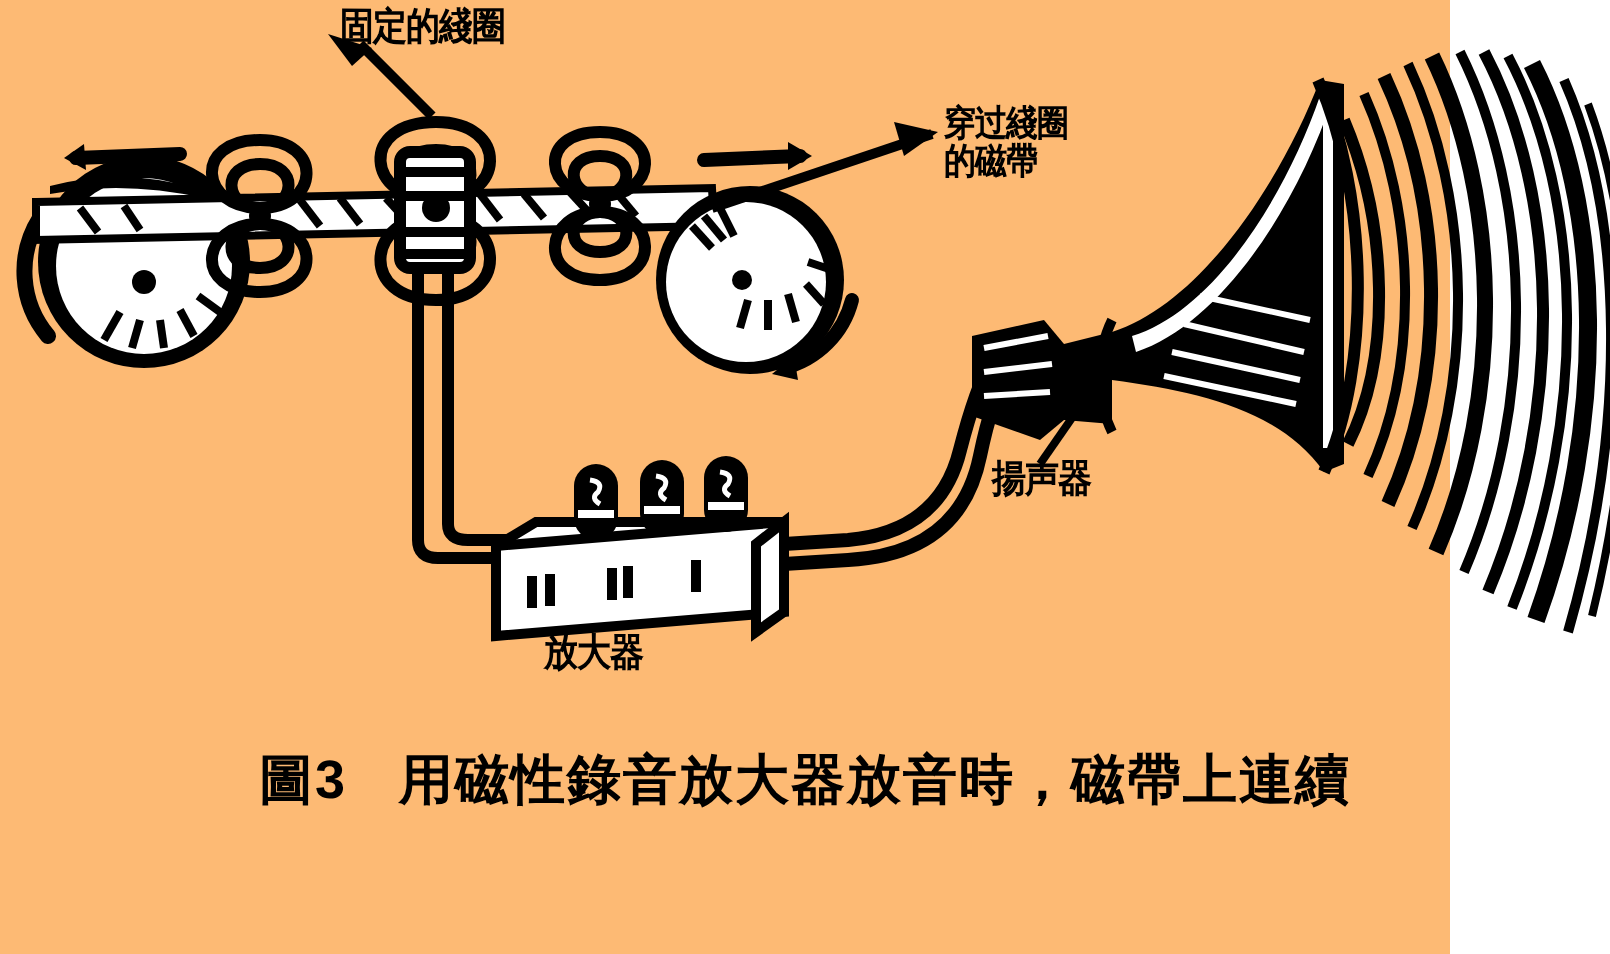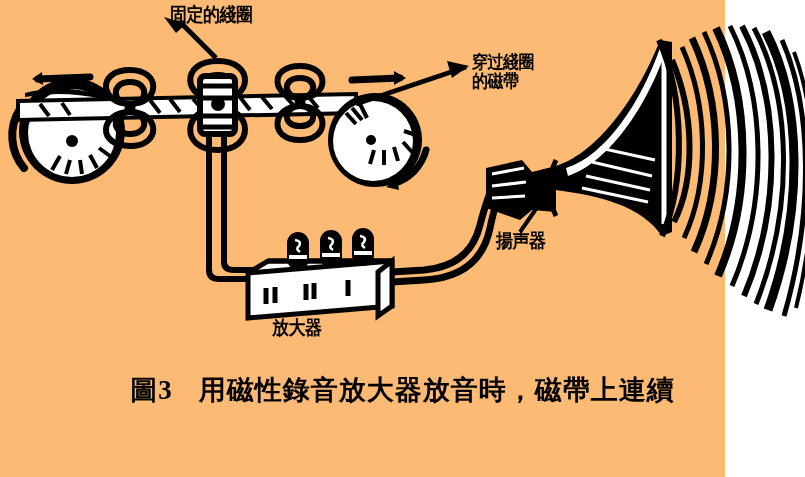--- a/index.html
+++ b/index.html
@@ -22,21 +22,21 @@
     line-height:1.05;
   }
   #label-fixed-coil{left:170px;top:6px;font-size:17px;transform:scaleY(1.12);}
   #label-tape-through-coil{left:472px;top:55px;font-size:16px;transform:scaleY(1.12);}
   #label-tape-through-coil .l2{display:block;}
   #label-loudspeaker{left:496px;top:232px;font-size:17px;transform:scaleY(1.12);}
   #label-amplifier{left:272px;top:319px;font-size:17px;transform:scaleY(1.12);}
   #caption{
     position:absolute;left:0;top:368px;width:805px;
     text-align:center;
-    font-family:Liberation Serif, serif;
+    font-family:Liberation Sans, sans-serif;
     font-weight:bold;
     font-size:27px;
     line-height:44px;
     letter-spacing:1px;
     color:#000;
   }
   #caption .cap-line{display:block;}
   #caption .cap-num{margin-right:26px;}
 </style>
 </head>

